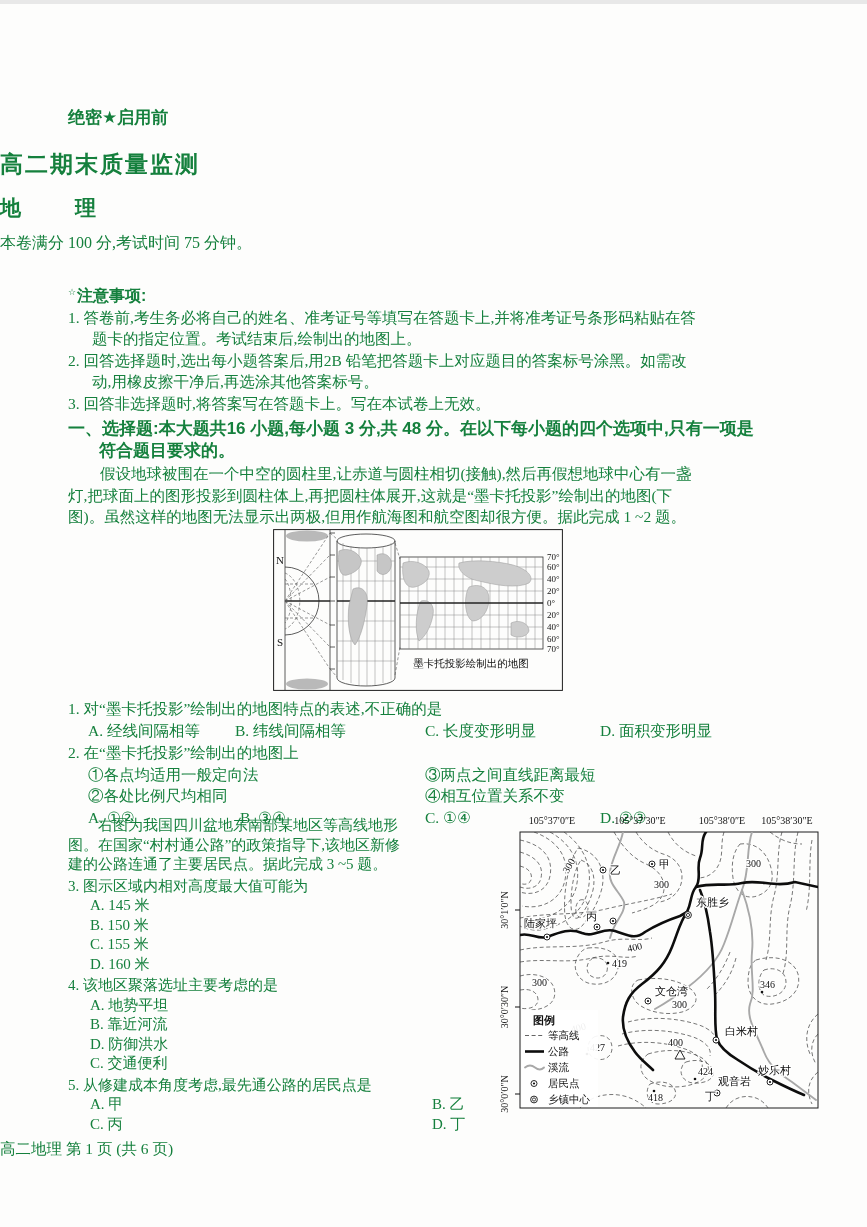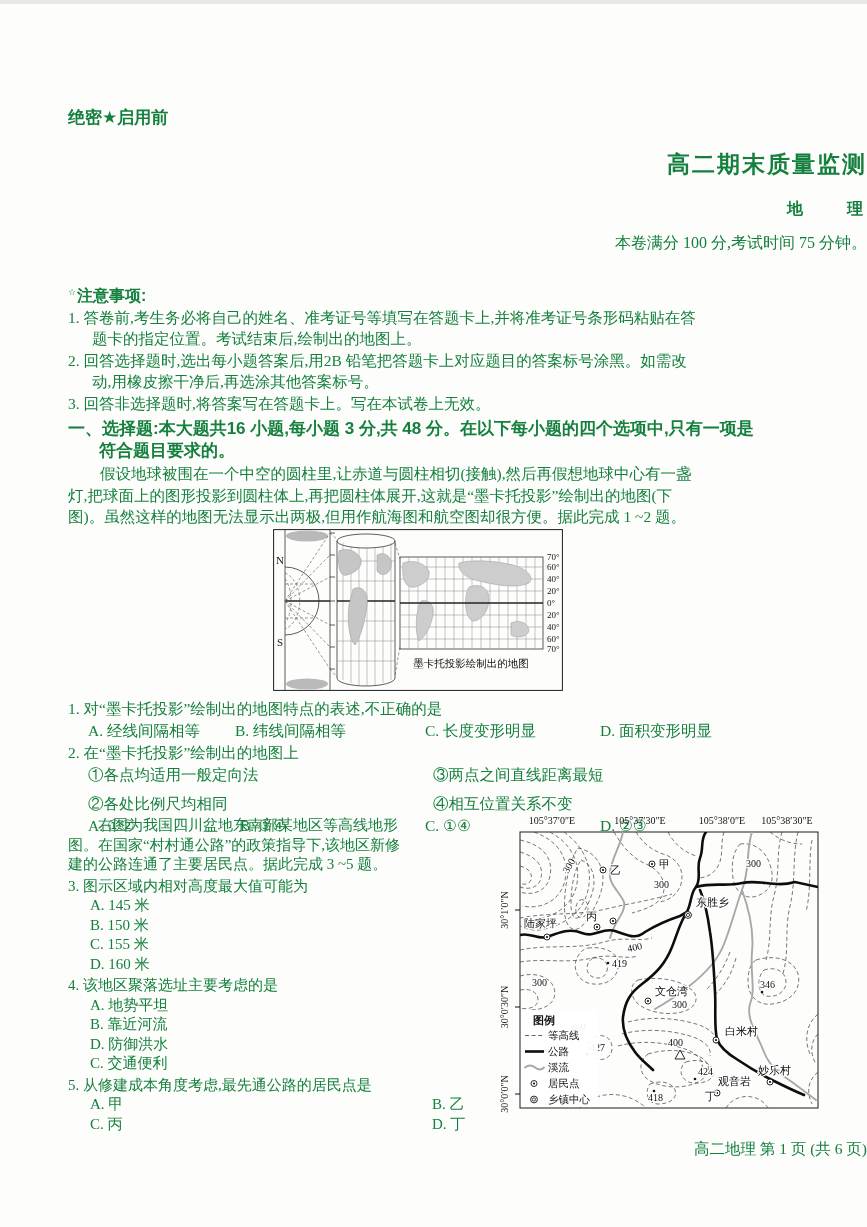--- a/index.html
+++ b/index.html
@@ -5,42 +5,42 @@
   html,body{margin:0;padding:0;background:#e8e8e8;}
   .page{
     position:relative;width:867px;height:1227px;margin:4px auto;
     background:#fdfdfc;color:#15803d;overflow:hidden;
     font-family:"Liberation Serif","DejaVu Serif",serif;
     font-size:15.5px;line-height:21.5px;
   }
   .abs{position:absolute;}
   .sans{font-family:"Liberation Sans","DejaVu Sans",sans-serif;}
   .b{font-weight:bold;}
-  .center{left:0;width:867px;text-align:right;}
+  .center{left:0;width:867px;text-align:left;}
   .classification{left:68px;top:103px;font-size:17px;}
   .title{top:150px;font-size:23px;letter-spacing:2px;}
-  .subject{top:194px;font-size:16px;letter-spacing:4px;}
+  .subject{top:194px;font-size:21px;letter-spacing:4px;}
   .exam-info{top:228px;font-size:16px;}
   .notes{left:68px;top:278px;width:762px;}
   .notes-heading{font-size:16px;}
   .notes-heading .star{font-size:9px;vertical-align:super;margin-right:1px;}
   .note-line{padding-left:0;}
   .note-line.cont{padding-left:24px;}
   .section-head{left:68px;top:414px;width:768px;font-size:17px;line-height:22px;}
   .section-head .cont{padding-left:31px;}
   .passage1{left:68px;top:459px;width:762px;}
   .passage1 .l0{text-indent:32px;}
   .fig1{left:273px;top:525px;}
   .q{left:68px;width:768px;}
   .q1{top:694px;}
   .q2{top:738px;}
   .optrow{display:grid;padding-left:20px;}
   .optrow.g4a{grid-template-columns:147px 190px 175px auto;}
   .optrow.g4b{grid-template-columns:152px 185px 175px auto;}
-  .optrow.g2{grid-template-columns:337px auto;gap:8px;}
+  .optrow.g2{grid-template-columns:337px auto;}
   .leftcol{left:68px;top:812px;width:435px;font-size:15px;line-height:19.5px;}
   .leftcol .p2 .l0{text-indent:30px;}
   .leftcol .stem{margin-top:2px;}
   .leftcol .optlist{padding-left:22px;}
   .q5opts{display:grid;grid-template-columns:342px auto;padding-left:22px;}
   .mapfig{left:490px;top:798px;}
   .footer{top:1134px;font-size:15.5px;}
   
   .thin{stroke:#333;stroke-width:.8;fill:none;}
   .mid{stroke:#222;stroke-width:1.4;fill:none;}

